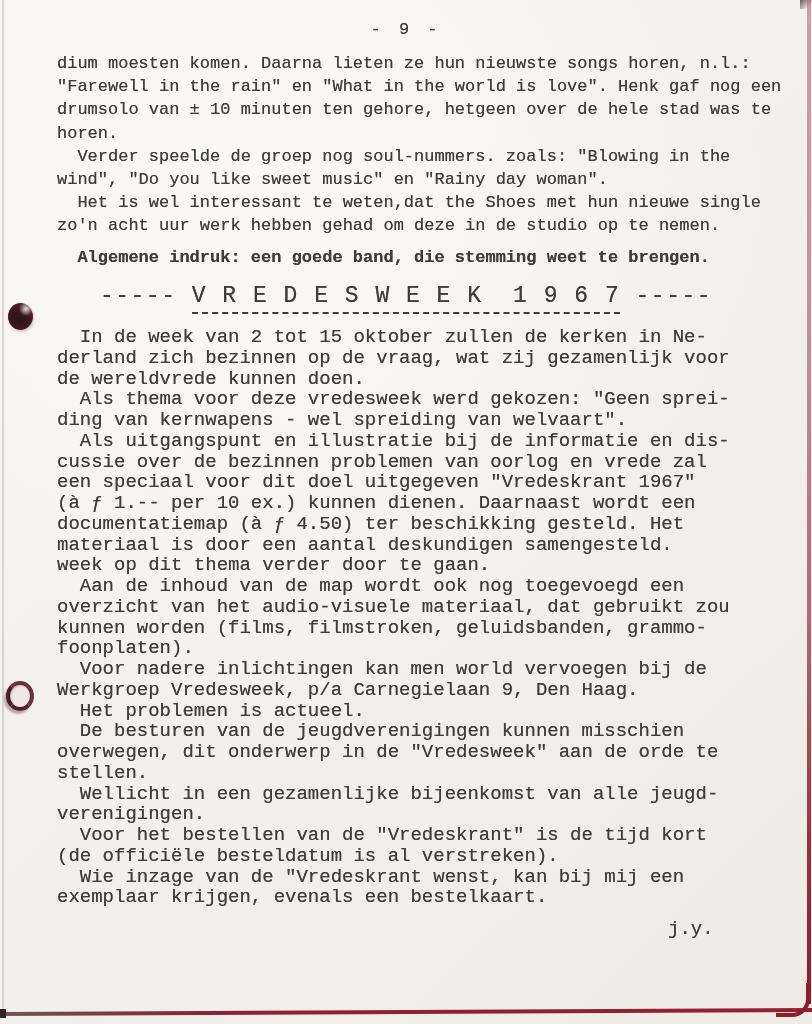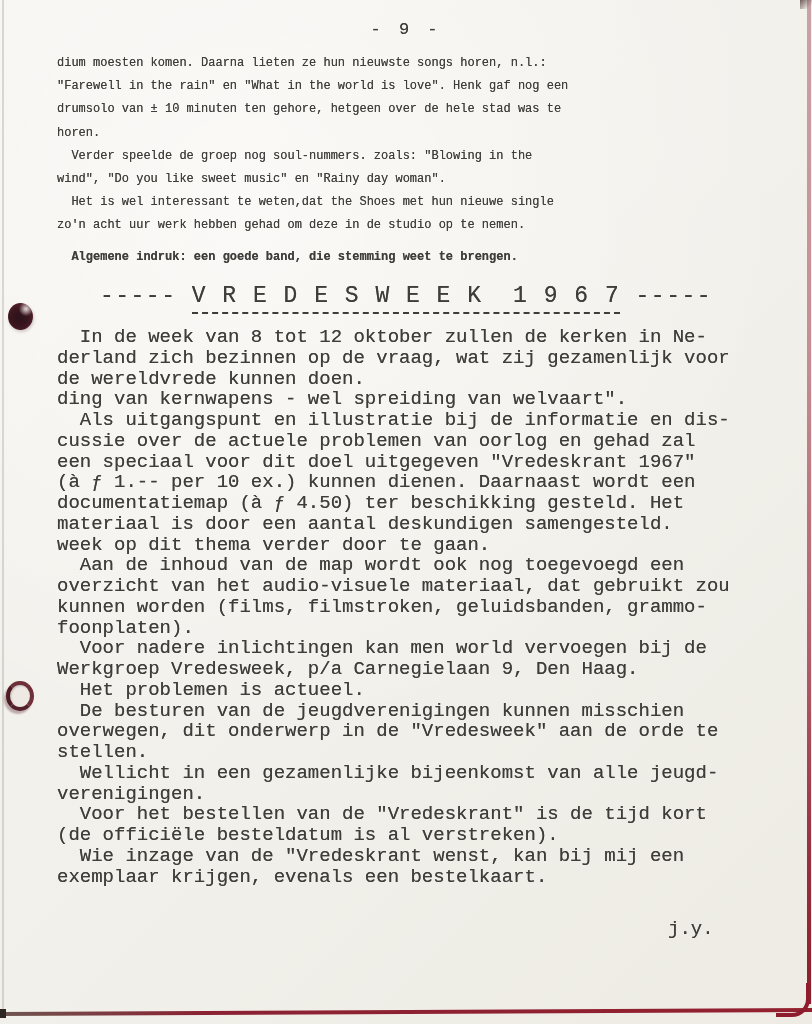--- a/index.html
+++ b/index.html
@@ -101,21 +101,21 @@
     position: absolute;
     left: 0; top: 20px;
     width: 812px;
     text-align: center;
     font-size: 17px;
     letter-spacing: 4px;
   }
   .article-1 {
     position: absolute;
     left: 57px; top: 52px;
-    font-size: 12px;
+    font-size: 17px;
     line-height: 23.2px;
   }
   .article-1 .gap-before { margin-top: 8px; font-weight: bold; }
   .heading {
     position: absolute;
     left: 0; top: 283px;
     width: 812px;
     text-align: center;
     font-size: 23px;
     letter-spacing: 1.5px;
@@ -162,26 +162,27 @@
     <div class="tw">  Verder speelde de groep nog soul-nummers. zoals: "Blowing in the</div>
     <div class="tw">wind", "Do you like sweet music" en "Rainy day woman".</div>
     <div class="tw">  Het is wel interessant te weten,dat the Shoes met hun nieuwe single</div>
     <div class="tw">zo'n acht uur werk hebben gehad om deze in de studio op te nemen.</div>
     <div class="tw gap-before">  Algemene indruk: een goede band, die stemming weet te brengen.</div>
   </div>
 
   <div class="tw heading"><span>----- </span><span class="underlined">V R E D E S W E E K  1 9 6 7</span><span> -----</span></div>
 
   <div class="article-2">
-    <div class="tw">  In de week van 8 tot 12 oktober zullen de kerken in Ne-</div>
+    <div class="tw">  In de week van 2 tot 15 oktober zullen de kerken in Ne-</div>
     <div class="tw">derland zich bezinnen op de vraag, wat zij gezamenlijk voor</div>
     <div class="tw">de wereldvrede kunnen doen.</div>
+    <div class="tw">  Als thema voor deze vredesweek werd gekozen: "Geen sprei-</div>
     <div class="tw">ding van kernwapens - wel spreiding van welvaart".</div>
     <div class="tw">  Als uitgangspunt en illustratie bij de informatie en dis-</div>
-    <div class="tw">cussie over de actuele problemen van oorlog en gehad zal</div>
+    <div class="tw">cussie over de bezinnen problemen van oorlog en vrede zal</div>
     <div class="tw">een speciaal voor dit doel uitgegeven "Vredeskrant 1967"</div>
     <div class="tw">(à ƒ 1.-- per 10 ex.) kunnen dienen. Daarnaast wordt een</div>
     <div class="tw">documentatiemap (à ƒ 4.50) ter beschikking gesteld. Het</div>
     <div class="tw">materiaal is door een aantal deskundigen samengesteld.</div>
     <div class="tw">week op dit thema verder door te gaan.</div>
     <div class="tw">  Aan de inhoud van de map wordt ook nog toegevoegd een</div>
     <div class="tw">overzicht van het audio-visuele materiaal, dat gebruikt zou</div>
     <div class="tw">kunnen worden (films, filmstroken, geluidsbanden, grammo-</div>
     <div class="tw">foonplaten).</div>
     <div class="tw">  Voor nadere inlichtingen kan men world vervoegen bij de</div>

